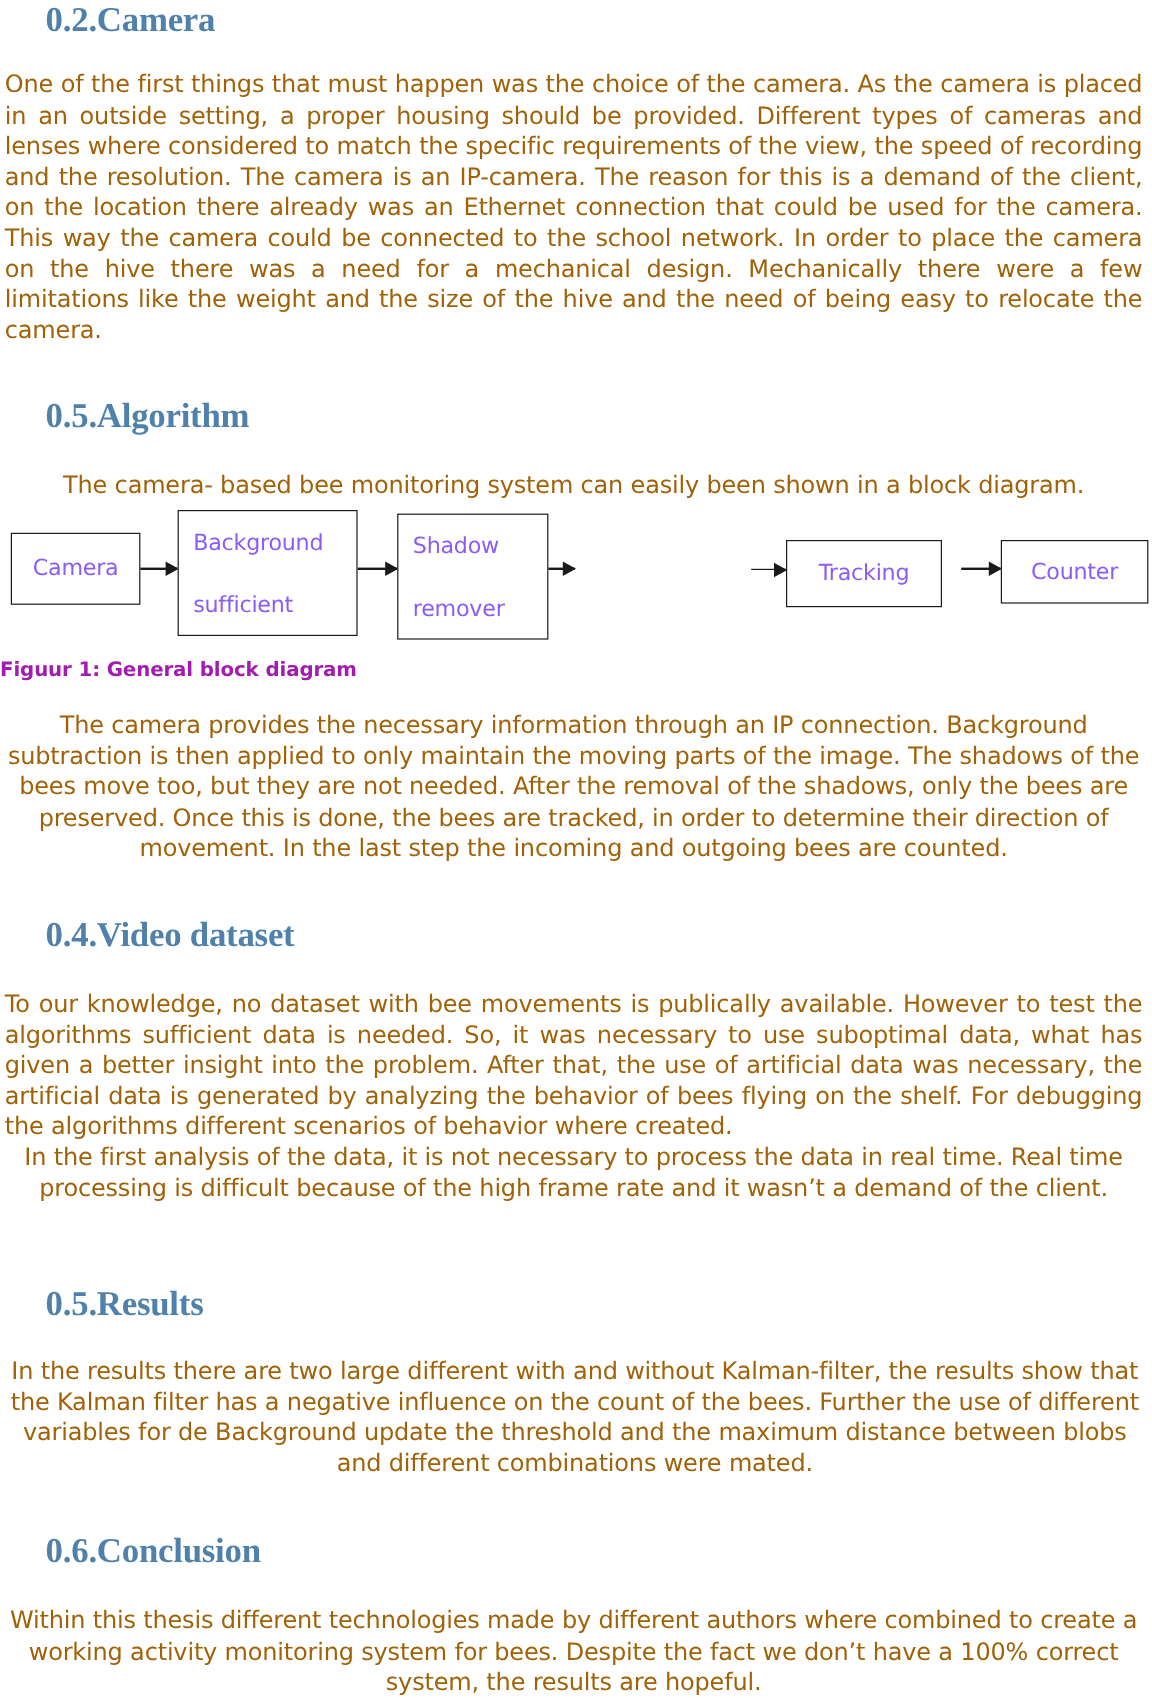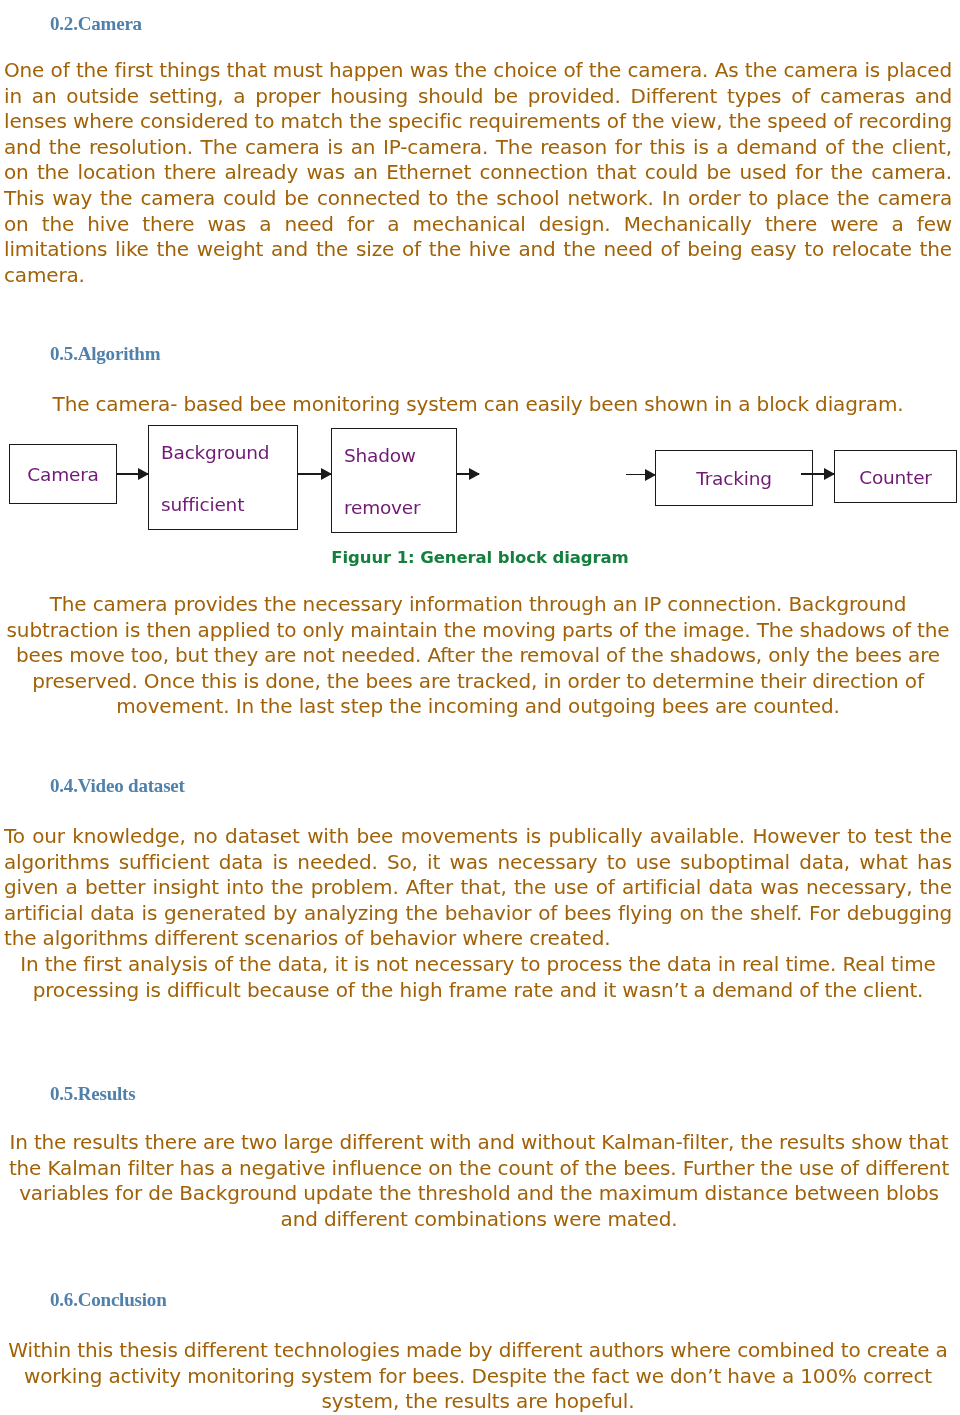--- a/index.html
+++ b/index.html
@@ -19,24 +19,24 @@
     position: relative;
     width: 960px;
     height: 1415px;
   }
 
   
   .heading {
     font-family: "Liberation Serif", "DejaVu Serif", serif;
     font-weight: bold;
     color: #4f81ab;
-    font-size: 19px;
+    font-size: 29px;
     line-height: 1.05;
     letter-spacing: -0.2px;
-    margin: 12px;
+    margin: 0;
     padding: 0;
     position: absolute;
   }
 
   
   .para {
     position: absolute;
     font-family: "DejaVu Sans", sans-serif;
     font-size: 20px;
     line-height: 25.6px;
@@ -56,21 +56,21 @@
     width: 960px;
     height: 130px;
   }
   .dbox {
     position: absolute;
     box-sizing: border-box;
     border: 1.6px solid #1a1a1a;
     background: #ffffff;
     font-family: "DejaVu Sans", sans-serif;
     font-size: 18.5px;
-    color: #701a75;
+    color: #8b5cf6;
     letter-spacing: -0.2px;
   }
   .dbox .lbl {
     position: absolute;
     white-space: nowrap;
   }
   .dbox.centered .lbl {
     left: 0; right: 0; top: 50%;
     transform: translateY(-50%);
     text-align: center;
@@ -94,25 +94,24 @@
     border-left: 11px solid #1a1a1a;
   }
   .arrow.thin { height: 1.4px; }
 
   
   .figcaption {
     position: absolute;
     width: 960px;
     left: 0;
     top: 548px;
-    text-align: center;
     font-family: "DejaVu Sans", sans-serif;
     font-weight: bold;
     font-size: 16.5px;
-    color: #15803d;
+    color: #a21caf;
     letter-spacing: -0.1px;
   }
 </style>
 </head>
 <body>
 
 <div class="page">
 
   <h2 class="heading" style="left:38px; top:2px;">0.2.Camera</h2>
 
@@ -140,21 +139,21 @@
     <div class="dbox two-line" style="left:331px; top:8px; width:126px; height:105px;">
       <span class="lbl l1">Shadow</span>
       <span class="lbl l2">remover</span>
     </div>
 
     <div class="arrow" style="left:457px; top:53px; width:22px;"></div>
 
 
     <div class="arrow thin" style="left:626px; top:54px; width:29px;"></div>
 
-    <div class="dbox centered" style="left:655px; top:30px; width:158px; height:56px;">
+    <div class="dbox centered" style="left:655px; top:30px; width:130px; height:56px;">
       <span class="lbl">Tracking</span>
     </div>
 
     <div class="arrow" style="left:801px; top:53px; width:33px;"></div>
 
     <div class="dbox centered" style="left:834px; top:30px; width:123px; height:53px;">
       <span class="lbl">Counter</span>
     </div>
   </div>
 

